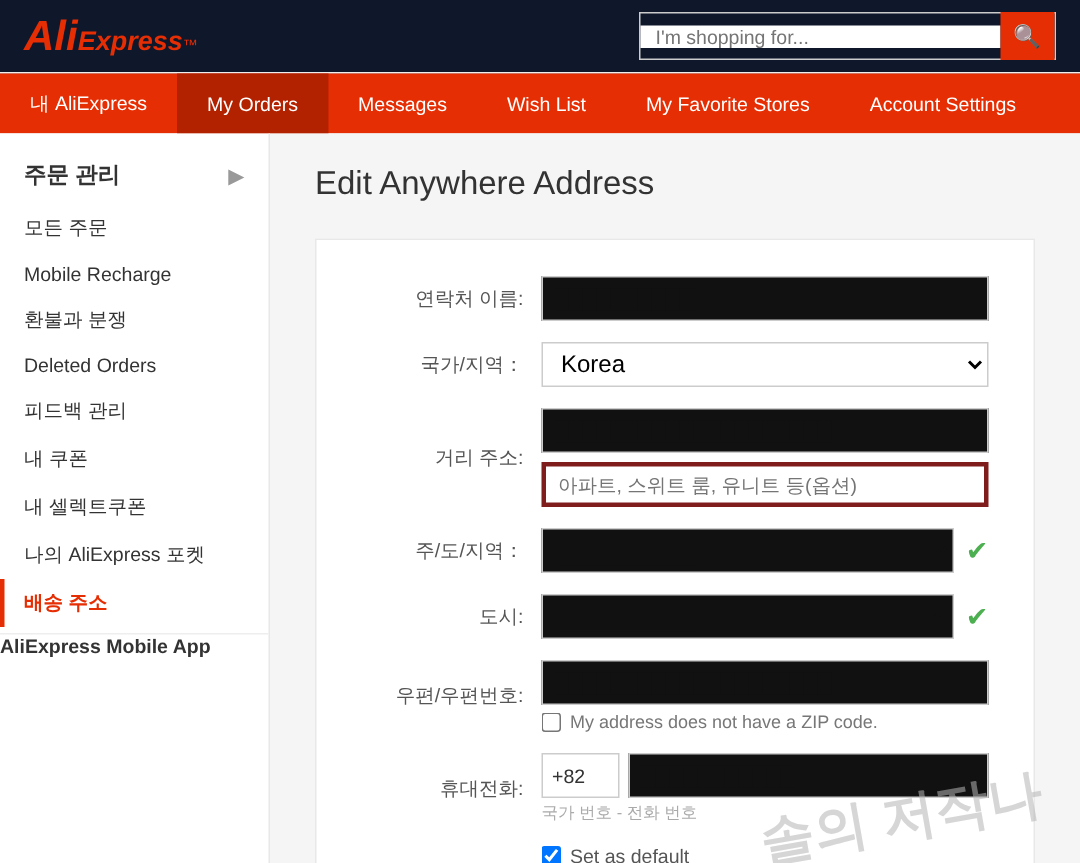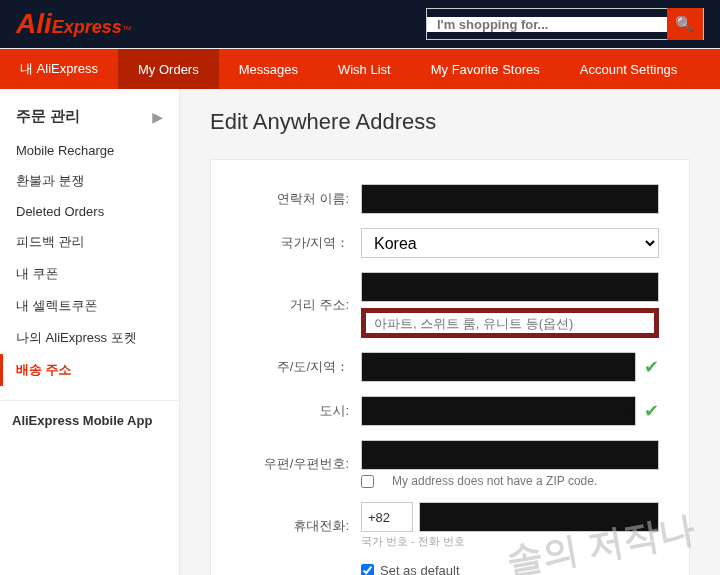--- a/index.html
+++ b/index.html
@@ -5,60 +5,60 @@
     * { margin: 0; padding: 0; box-sizing: border-box; }
     body { font-family: Arial, sans-serif; font-size: 13px; background: #f5f5f5; width: 720px; min-height: 575px; }
 
     
     .header { background: #0f172a; padding: 8px 16px; display: flex; align-items: center; justify-content: space-between; border-bottom: 1px solid #eee; }
     .logo { display: flex; align-items: baseline; }
     .logo-ali { color: #e62e04; font-size: 28px; font-weight: bold; font-style: italic; }
     .logo-express { color: #e62e04; font-size: 18px; font-weight: bold; font-style: italic; }
     .logo-tm { color: #e62e04; font-size: 10px; vertical-align: super; }
     .search-bar { display: flex; align-items: center; border: 1px solid #ccc; height: 32px; }
-    .search-input { border: none; outline: none; padding: 0 10px; width: 240px; font-size: 13px; color: #999; font-weight: bold; }
+    .search-input { border: none; outline: none; padding: 0 10px; width: 240px; font-size: 13px; color: #999; }
     .search-btn { background: #e62e04; border: none; width: 36px; height: 32px; cursor: pointer; display: flex; align-items: center; justify-content: center; }
 
     
     .nav { background: #e62e04; display: flex; align-items: stretch; height: 40px; }
     .nav-item { color: #fff; padding: 0 20px; display: flex; align-items: center; font-size: 13px; cursor: pointer; white-space: nowrap; }
     .nav-item.active { background: #b32200; }
 
     
     .main { display: flex; background: #f5f5f5; min-height: 490px; }
 
     
     .sidebar { width: 180px; background: #fff; border-right: 1px solid #e8e8e8; padding: 12px 0; flex-shrink: 0; }
     .sidebar-header { display: flex; align-items: center; justify-content: space-between; padding: 6px 16px 10px; }
     .sidebar-title { font-size: 15px; font-weight: bold; color: #333; }
     .sidebar-collapse { color: #999; font-size: 14px; cursor: pointer; }
     .sidebar-item { padding: 7px 16px; color: #333; cursor: pointer; font-size: 13px; }
     .sidebar-item.active { color: #e62e04; border-left: 3px solid #e62e04; padding-left: 13px; font-weight: bold; }
-    .sidebar-app { padding: 12px; border-top: 1px solid #eee; margin-top: 14px; }
+    .sidebar-app { padding: 0; border-top: 1px solid #eee; margin-top: 4px; }
     .sidebar-app-title { font-size: 13px; font-weight: bold; color: #333; margin-bottom: 4px; }
     .sidebar-app-sub { font-size: 11px; color: #999; }
 
     
     .content { flex: 1; padding: 20px 30px; background: #f5f5f5; }
     .page-title { font-size: 22px; color: #333; margin-bottom: 24px; font-weight: normal; }
 
     
     .form-container { background: #fff; padding: 24px 30px; border: 1px solid #e8e8e8; }
     .form-row { display: flex; align-items: center; margin-bottom: 14px; }
     .form-label { width: 120px; text-align: right; padding-right: 12px; color: #555; font-size: 13px; flex-shrink: 0; }
     .form-field { flex: 1; }
     .form-input { width: 100%; height: 30px; border: 1px solid #ccc; padding: 0 8px; font-size: 13px; outline: none; }
     .form-select { width: 100%; height: 30px; border: 1px solid #ccc; padding: 0 8px; font-size: 16px; background: #fff; cursor: pointer; appearance: auto; }
-    .form-input-optional { width: 100%; height: 30px; border: 5px solid #7f1d1d; padding: 0 8px; font-size: 13px; color: #aaa; outline: none; }
+    .form-input-optional { width: 100%; height: 30px; border: 3px solid #7f1d1d; padding: 0 8px; font-size: 13px; color: #aaa; outline: none; }
     .form-row-with-icon { display: flex; align-items: center; gap: 8px; }
     .check-icon { color: #4CAF50; font-size: 18px; }
     .blackout { background: #111; color: #111; }
 
     
-    .zip-checkbox-row { display: flex; align-items: center; gap: 18px; margin-top: 4px; }
+    .zip-checkbox-row { display: flex; align-items: center; gap: 6px; margin-top: 4px; }
     .zip-checkbox-label { font-size: 12px; color: #777; }
 
     
     .phone-group { display: flex; gap: 6px; align-items: center; }
     .phone-code { width: 52px; height: 30px; border: 1px solid #ccc; padding: 0 6px; font-size: 13px; color: #333; }
     .phone-input { flex: 1; height: 30px; border: 1px solid #ccc; padding: 0 8px; font-size: 13px; }
     .phone-hint { font-size: 11px; color: #aaa; margin-top: 2px; }
 
     
     .default-row { display: flex; align-items: center; gap: 6px; margin-bottom: 20px; }
@@ -95,20 +95,21 @@
   <div class="nav-item">Account Settings</div>
 </div>
 
 <div class="main">
 
   <div class="sidebar">
     <div class="sidebar-header">
       <span class="sidebar-title">주문 관리</span>
       <span class="sidebar-collapse">▶</span>
     </div>
+    <div class="sidebar-item">모든 주문</div>
     <div class="sidebar-item">Mobile Recharge</div>
     <div class="sidebar-item">환불과 분쟁</div>
     <div class="sidebar-item">Deleted Orders</div>
     <div class="sidebar-item">피드백 관리</div>
     <div class="sidebar-item">내 쿠폰</div>
     <div class="sidebar-item">내 셀렉트쿠폰</div>
     <div class="sidebar-item">나의 AliExpress 포켓</div>
     <div class="sidebar-item active">배송 주소</div>
     <div class="sidebar-app">
       <div class="sidebar-app-title">AliExpress Mobile App</div>

